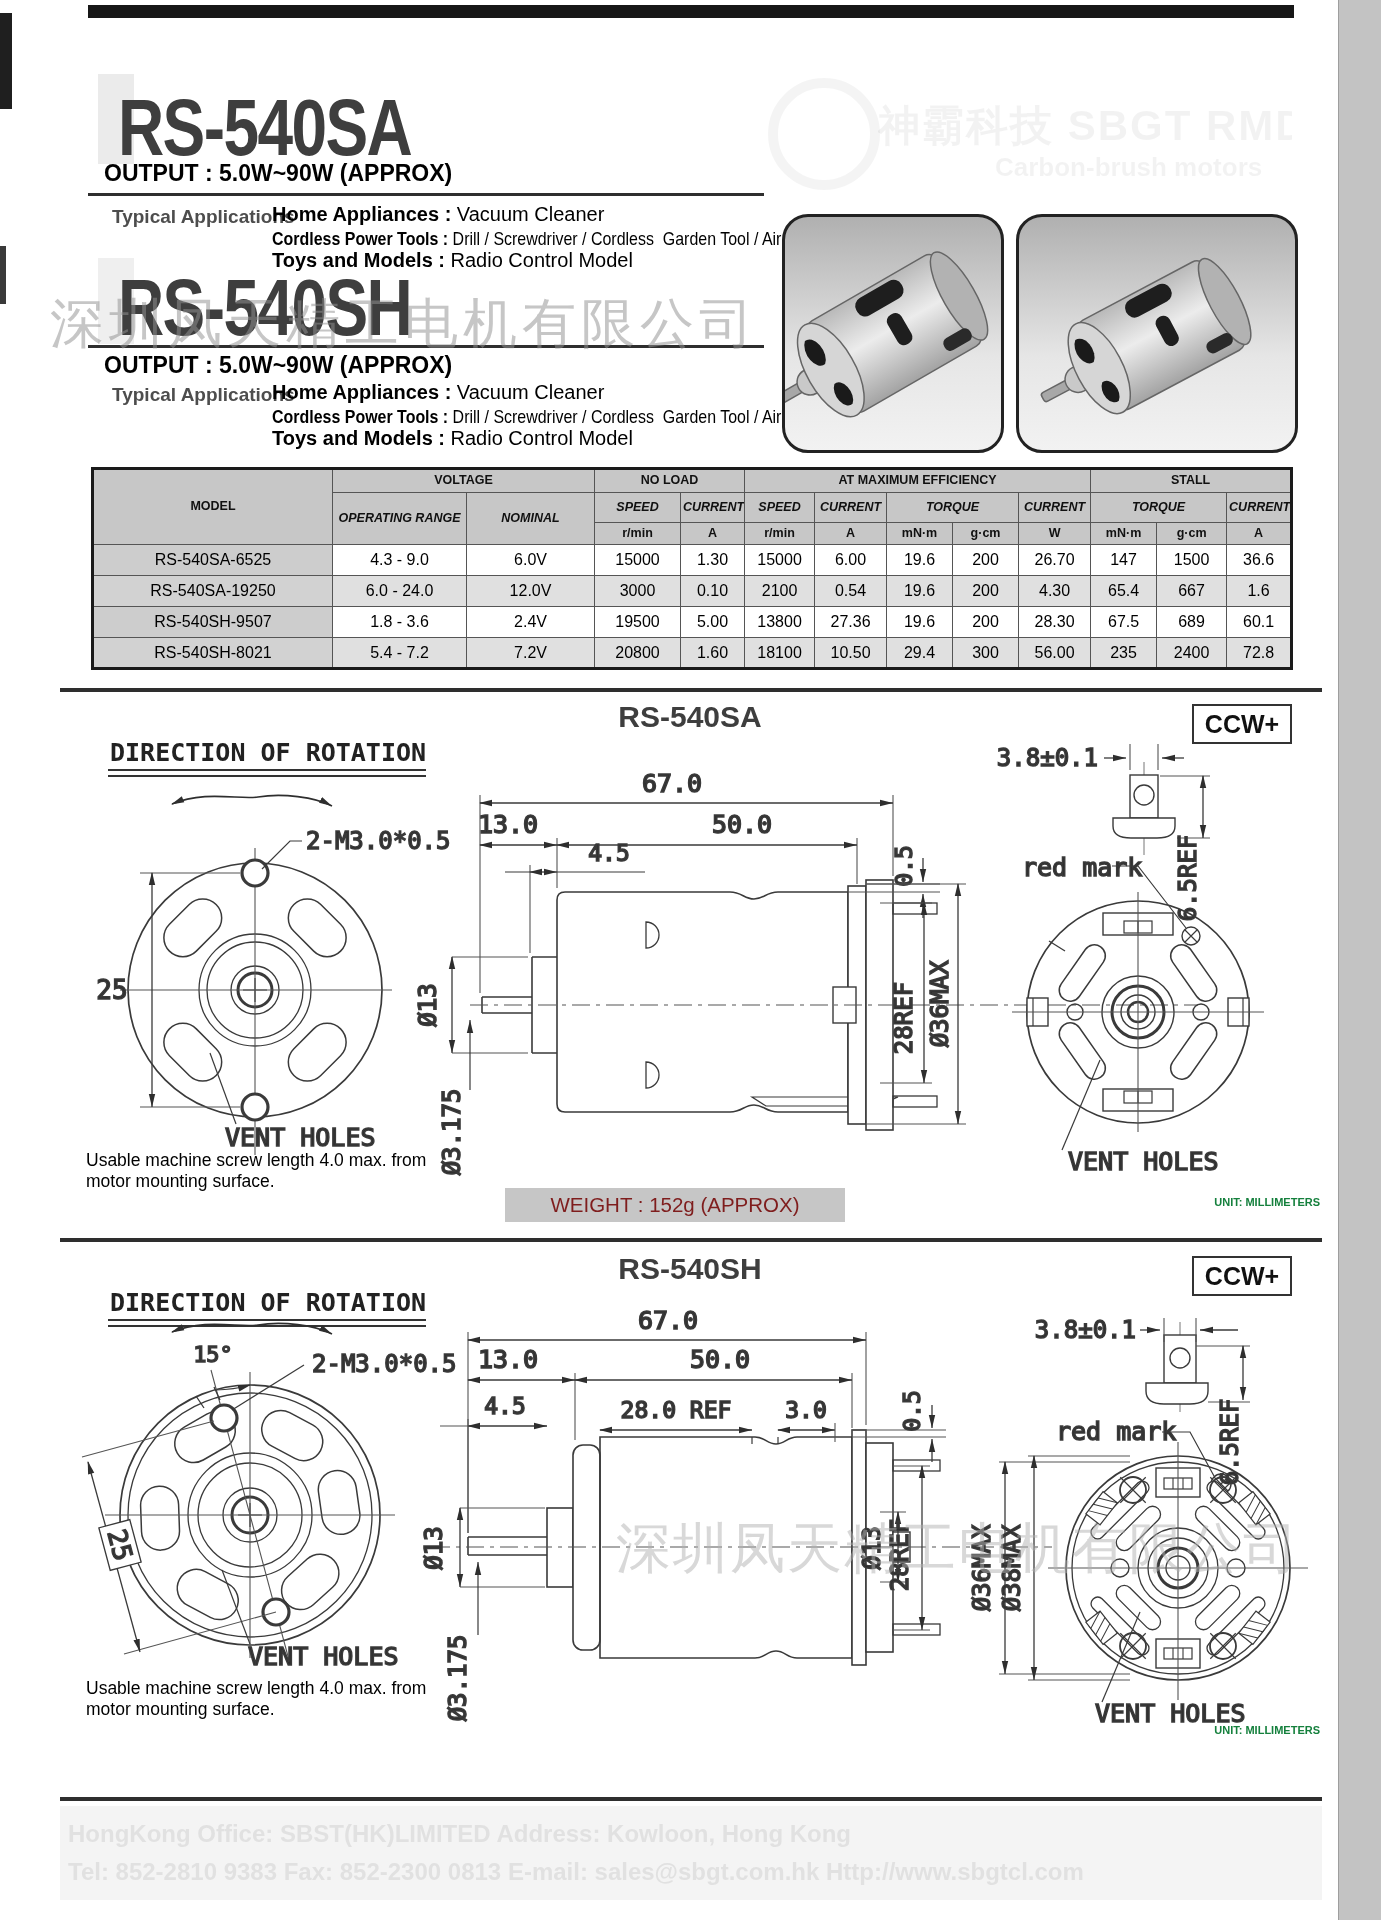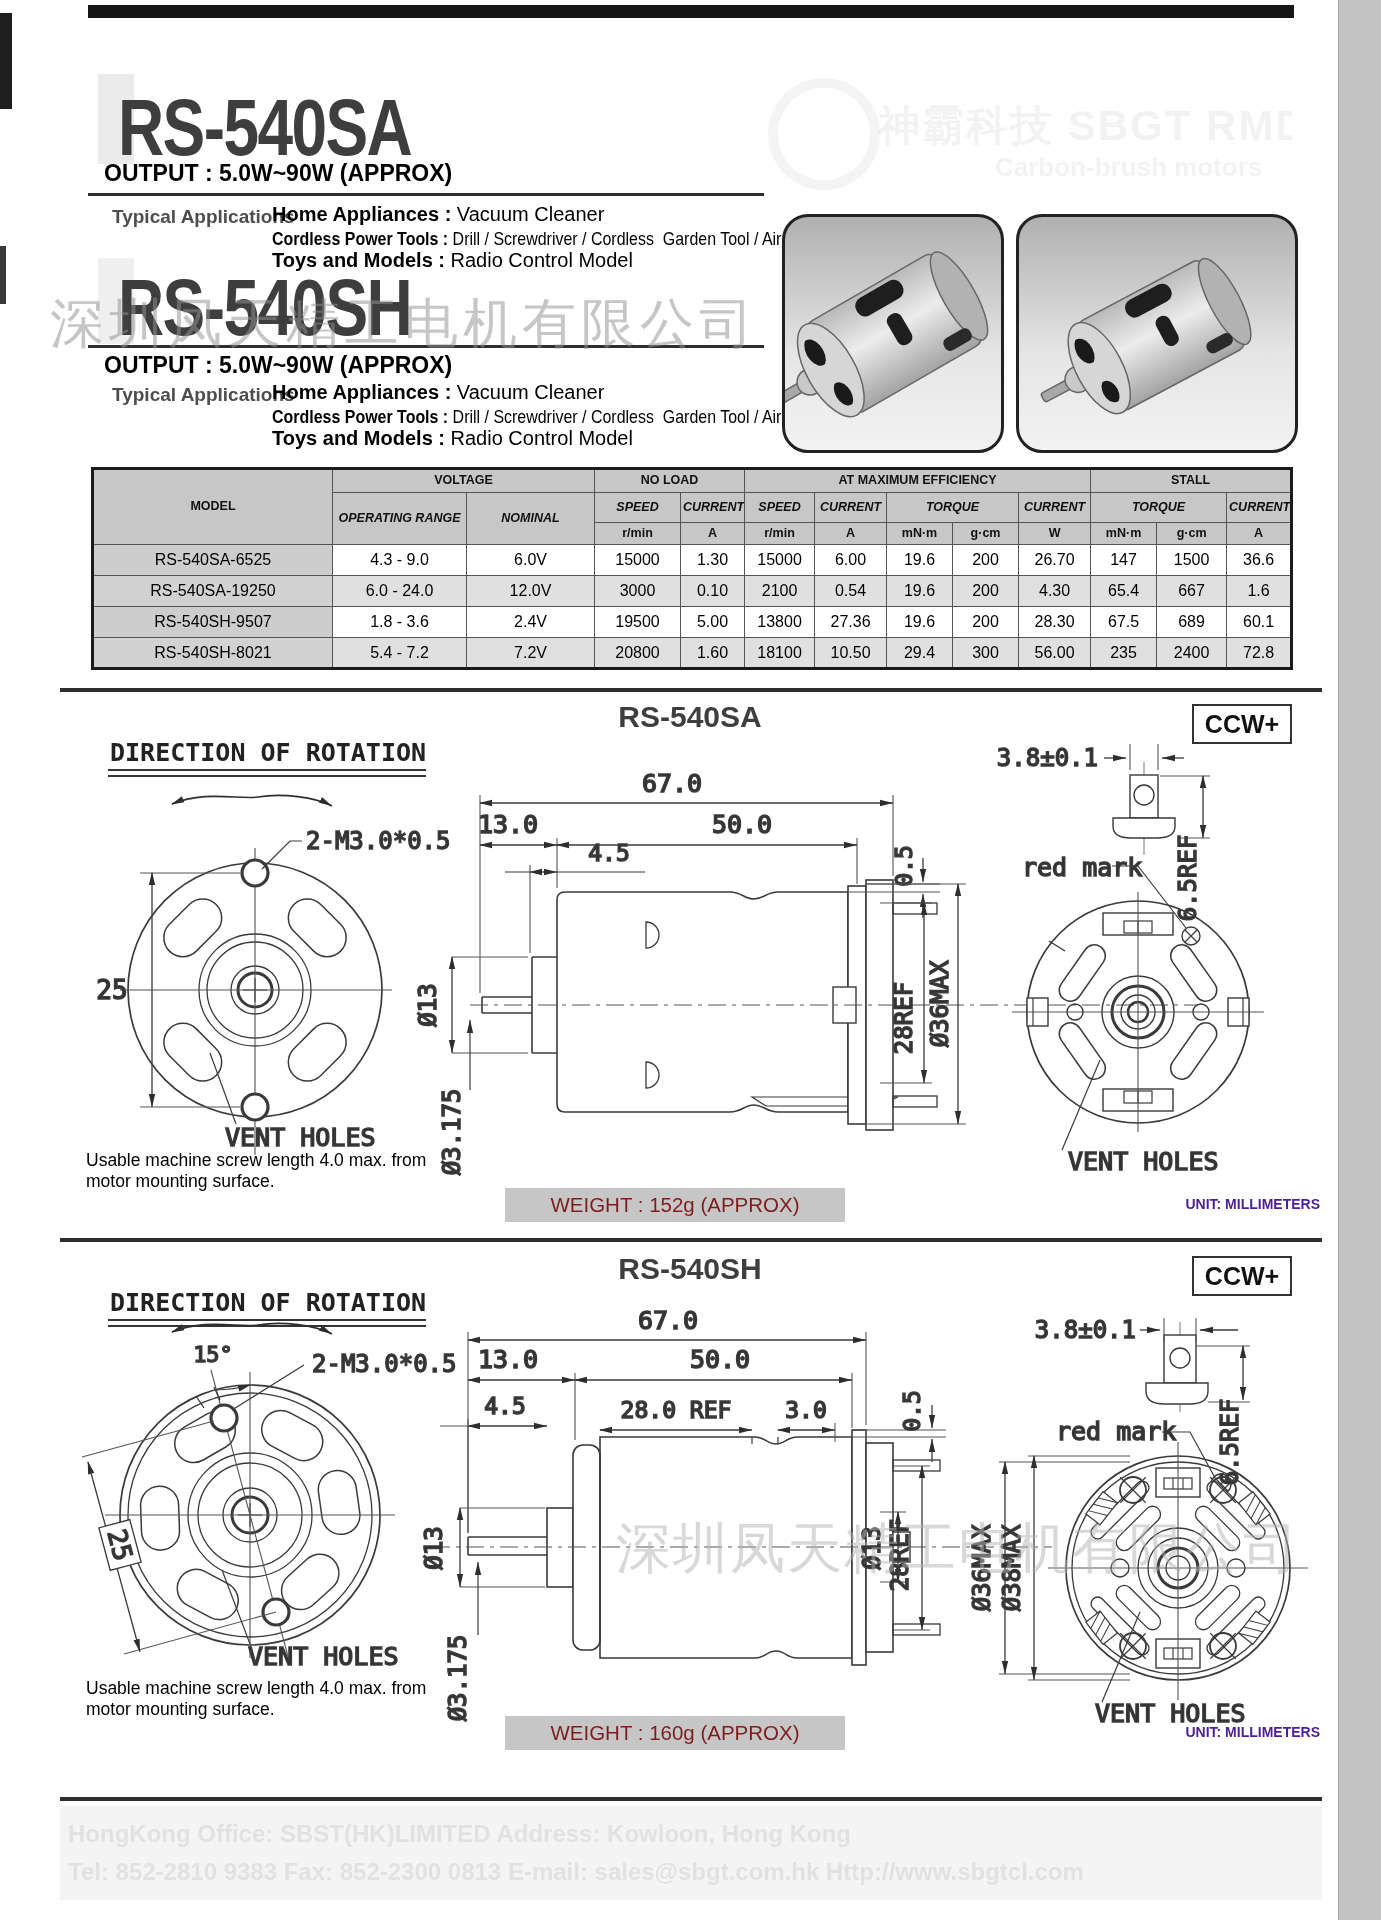--- a/index.html
+++ b/index.html
@@ -37,21 +37,21 @@
   
   .sec-title{font-size:30px;font-weight:bold;color:#3e3e3e;text-align:center;letter-spacing:0px;}
   .ccw-box{border:2px solid #333;font-size:25px;font-weight:bold;color:#111;
            display:flex;align-items:center;justify-content:center;background:#fff;z-index:5;}
   .dir-label{font-family:"DejaVu Sans Mono",monospace;font-size:25px;font-weight:bold;color:#222;
              letter-spacing:0px;white-space:nowrap;}
   .uline{background:#333;height:2px;}
   .note{font-size:17.5px;font-weight:400;color:#000;line-height:21px;white-space:nowrap;}
   .weight-bar{background:#c6c6c6;display:flex;align-items:center;justify-content:center;
               font-size:20.5px;font-weight:normal;color:#7f1d1d;z-index:5;}
-  .unit{font-size:14px;font-weight:bold;color:#4c1d95;text-align:right;white-space:nowrap;}
+  .unit{font-size:11px;font-weight:bold;color:#15803d;text-align:right;white-space:nowrap;}
   .footer-bg{background:#f4f4f4;}
   .footer-txt{font-size:24px;font-weight:bold;color:rgba(130,130,130,.16);white-space:nowrap;}
   .artifact{background:rgba(0,0,0,.08);}
   svg text{font-family:"DejaVu Sans Mono",monospace;fill:#2e2e2e;}
   svg{pointer-events:none;}
 </style>
 </head>
 <body>
 
 <div id="page">
@@ -591,20 +591,19 @@
       <text x="1095" y="1722" font-size="25">VENT HOLES</text>
     </g>
   </svg>
 
   <div class="abs wm-cn2" style="left:616px;top:1512px;">深圳凤天精工电机有限公司</div>
 
   <div class="abs note" style="left:86px;top:1678px;">
     <div>Usable machine screw length 4.0 max. from</div>
     <div>motor mounting surface.</div>
   </div>
-  <div class="abs weight-bar" style="left:505px;top:1716px;width:340px;height:34px;">WEIGHT : 160g (APPROX)</div>
   <div class="abs unit" style="left:1120px;top:1724px;width:200px;">UNIT: MILLIMETERS</div>
 
   <div class="abs footer-bg" style="left:60px;top:1806px;width:1262px;height:94px;"></div>
   <div class="abs footer-txt" style="left:68px;top:1820px;">HongKong Office: SBST(HK)LIMITED      Address: Kowloon, Hong Kong</div>
   <div class="abs footer-txt" style="left:68px;top:1858px;">Tel: 852-2810 9383      Fax: 852-2300 0813      E-mail: sales@sbgt.com.hk      Http://www.sbgtcl.com</div>
 
 </div>
 
 </body></html>

